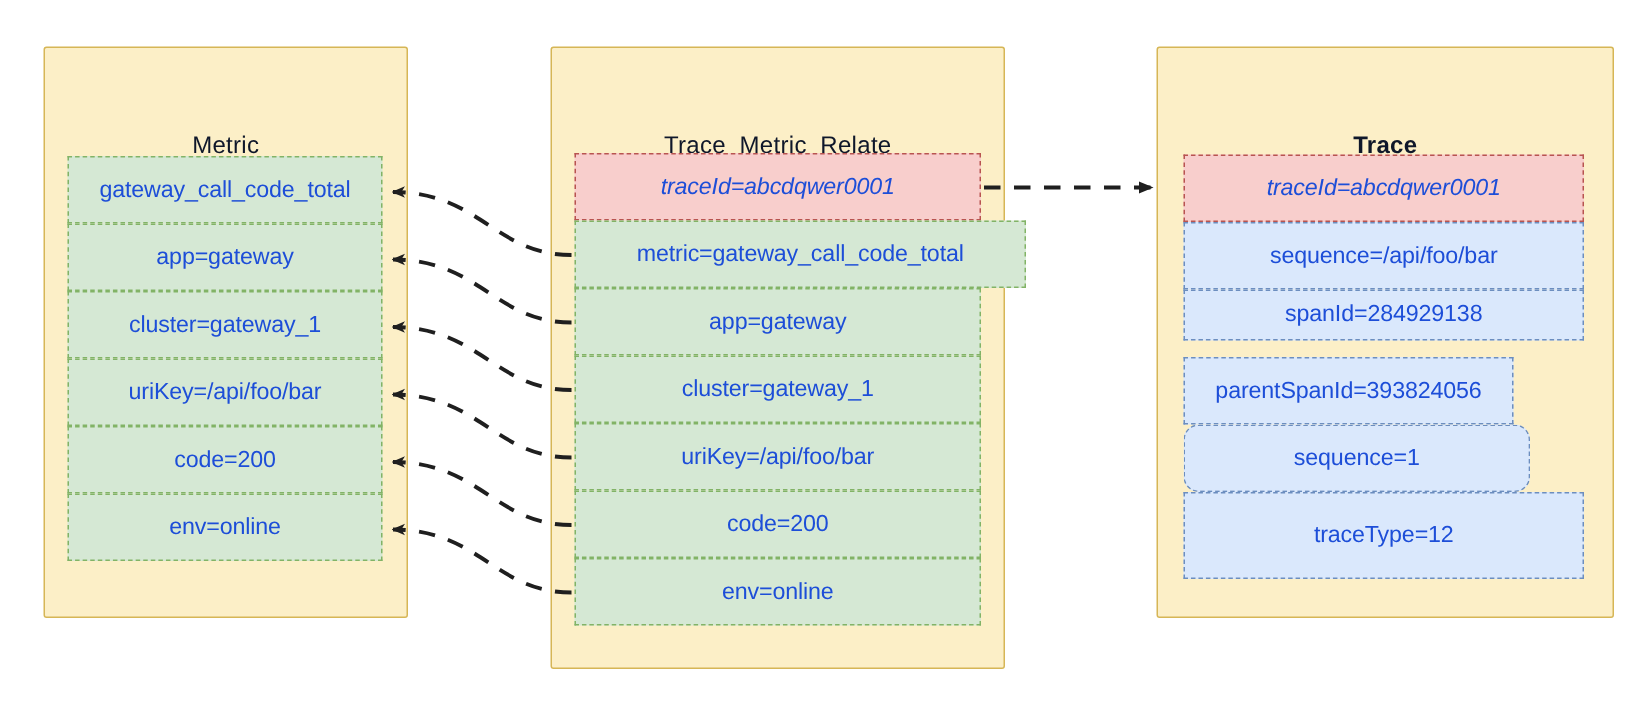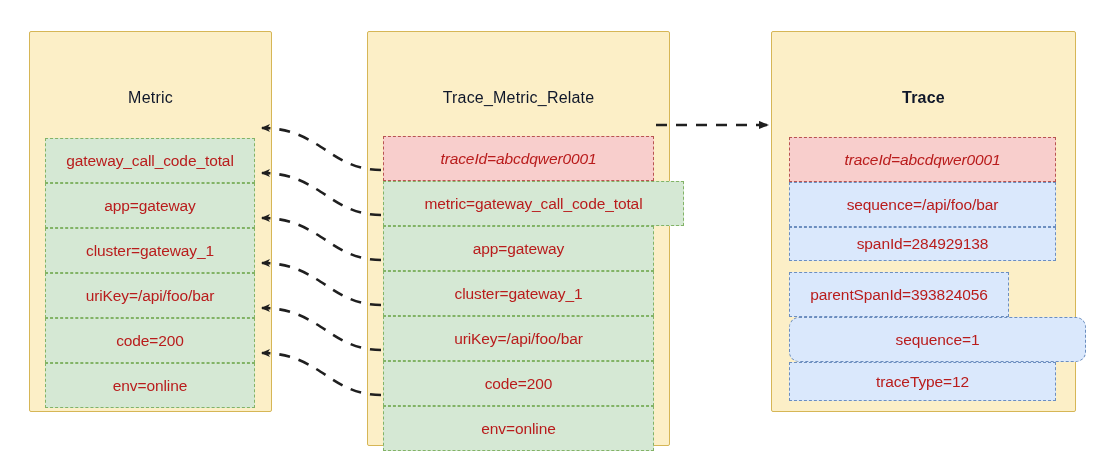--- a/index.html
+++ b/index.html
@@ -40,24 +40,23 @@
     position: absolute;
     left: 0; top: 0;
   }
   .cell {
     position: absolute;
     box-sizing: border-box;
     display: flex;
     align-items: center;
     justify-content: center;
     font-size: 15.5px;
-    color: #b91c1c;
+    color: #1d4ed8;
     white-space: nowrap;
     letter-spacing: -0.1px;
-    margin-top: 34px;
   }
   .cell-green {
     background: #d5e8d4;
     border: 1.7px dashed #82b366;
   }
   .cell-red {
     background: #f8cecc;
     border: 1.7px dashed #b85450;
     font-style: italic;
   }
@@ -107,22 +106,22 @@
     <div class="cell cell-green" style="left:383px; top:282px; width:271px; height:45px;">uriKey=/api/foo/bar</div>
     <div class="cell cell-green" style="left:383px; top:327px; width:271px; height:45px;">code=200</div>
     <div class="cell cell-green" style="left:383px; top:372px; width:271px; height:45px;">env=online</div>
   </div>
 
   <div class="cells">
     <div class="cell cell-red" style="left:789px; top:103px; width:267px; height:45px;">traceId=abcdqwer0001</div>
     <div class="cell cell-blue" style="left:789px; top:148px; width:267px; height:45px;">sequence=/api/foo/bar</div>
     <div class="cell cell-blue" style="left:789px; top:193px; width:267px; height:34px;">spanId=284929138</div>
     <div class="cell cell-blue" style="left:789px; top:238px; width:220px; height:45px;">parentSpanId=393824056</div>
-    <div class="cell cell-blue" style="left:789px; top:283px; width:297px; height:45px;border-radius:10px;">sequence=1</div>
-    <div class="cell cell-blue" style="left:789px; top:328px; width:267px; height:39px;">traceType=12</div>
+    <div class="cell cell-blue" style="left:789px; top:283px; width:231px; height:45px;border-radius:10px;">sequence=1</div>
+    <div class="cell cell-blue" style="left:789px; top:328px; width:267px; height:58px;">traceType=12</div>
   </div>
 
   <svg class="overlay" viewBox="0 0 1098 469">
     <defs>
       <marker id="arrowhead" markerWidth="9" markerHeight="9" refX="8" refY="4.5" orient="auto" markerUnits="userSpaceOnUse">
         <path d="M0,0.6 L9,4.5 L0,8.4 L2.4,4.5 Z" fill="#1f1f1f"></path>
       </marker>
       <marker id="arrowhead-plain" markerWidth="10" markerHeight="9" refX="9" refY="4.5" orient="auto" markerUnits="userSpaceOnUse">
         <path d="M0,0.4 L10,4.5 L0,8.6 Z" fill="#1f1f1f"></path>
       </marker>

